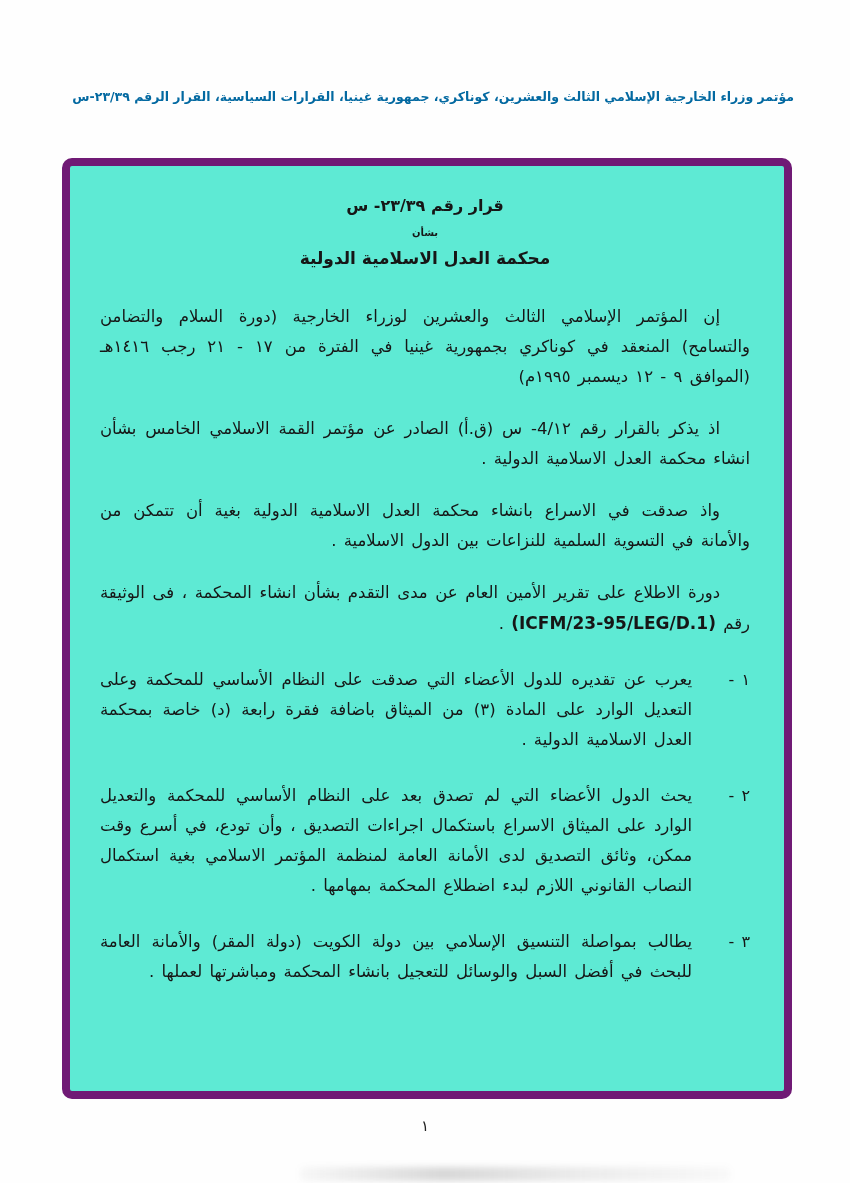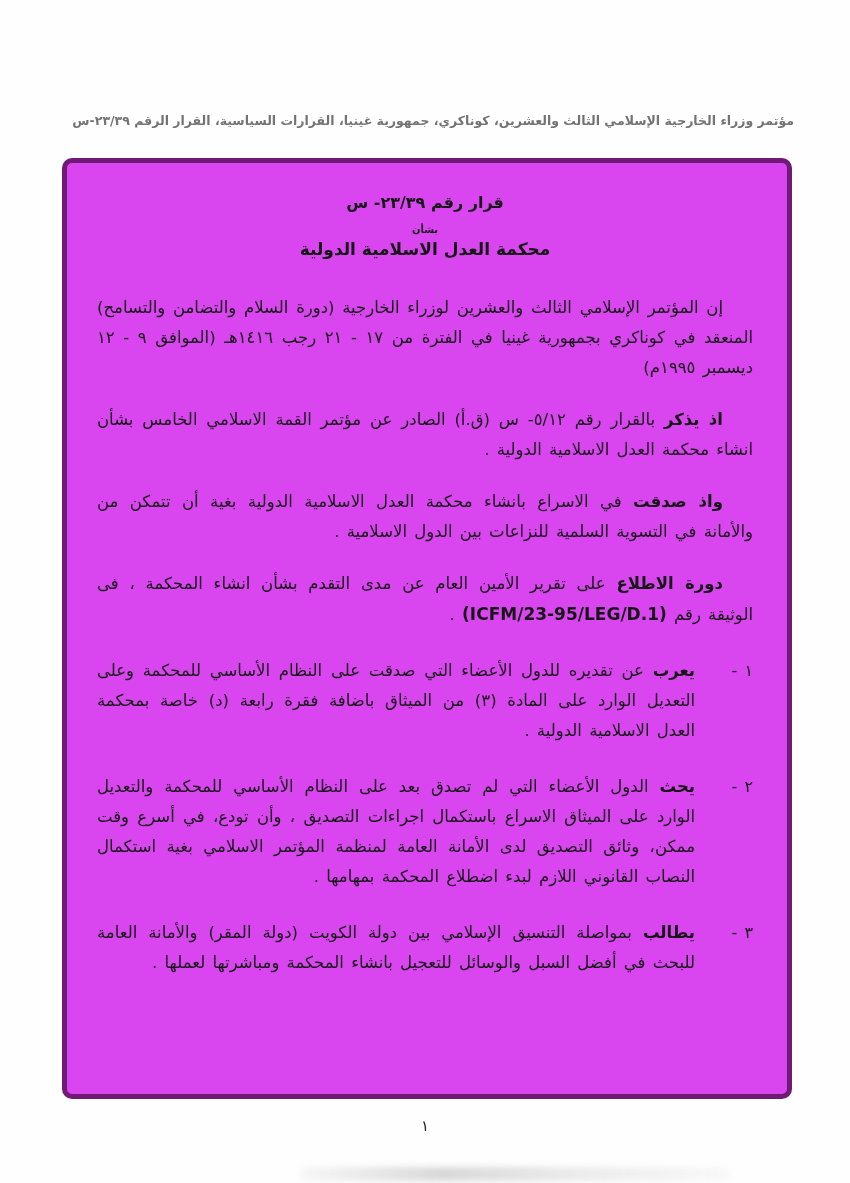--- a/index.html
+++ b/index.html
@@ -13,86 +13,86 @@
   }
   .page {
     position: absolute;
     inset: 0;
     background: #fefefe;
   }
 
   
   .doc-header {
     position: absolute;
-    top: 112px;
+    top: 88px;
     left: 56px;
     right: 56px;
     direction: rtl;
     text-align: right;
     font-weight: bold;
     font-size: 12.5px;
     line-height: 1.5;
-    color: #737373;
+    color: #0369a1;
   }
   .doc-source {
     margin-top: 6px;
     padding-left: 0;
     padding-right: 36px;
     font-size: 11.5px;
     font-weight: bold;
   }
 
   
   .doc-frame {
     position: absolute;
     top: 158px;
     left: 62px;
     right: 58px;
     bottom: 84px;
-    border: 5px solid #701a75;
+    border: 8px solid #701a75;
     border-radius: 10px;
     padding: 22px 34px 18px 30px;
     direction: rtl;
     overflow: hidden;
-    background: #d946ef;
+    background: #5eead4;
   }
 
   .doc-title {
     text-align: center;
     font-size: 16px;
     font-weight: bold;
     letter-spacing: 1px;
     margin-top: 8px;
   }
   .doc-subtitle {
     text-align: center;
     font-size: 10px;
     font-weight: bold;
     margin-top: 12px;
     letter-spacing: 2px;
   }
   .doc-subject {
     text-align: center;
     font-size: 17px;
     font-weight: bold;
-    margin-top: 4px;
+    margin-top: 10px;
     letter-spacing: 0.5px;
   }
 
   .doc-body {
     margin-top: 34px;
     font-size: 16.5px;
     line-height: 1.82;
     text-align: justify;
     word-spacing: 2px;
   }
   .para { margin-top: 22px; }
   .para:first-child { margin-top: 0; }
   .para.indent { text-indent: 30px; }
-  .lead { font-weight: bold; }
+  .lead { font-weight: normal; }
   .doc-code { direction: ltr; unicode-bidi: isolate; font-size: 17px; font-weight: bold; }
 
   .items { margin-top: 26px; list-style: none; }
   .item { display: flex; margin-top: 26px; }
   .item:first-child { margin-top: 0; }
   .item-num {
     width: 58px;
     flex: 0 0 58px;
     text-align: right;
     font-size: 16px;
@@ -137,21 +137,21 @@
     <div class="doc-subject">محكمة العدل الاسلامية الدولية</div>
 
     <div class="doc-body">
 
       <p class="para indent">
         <span>إن المؤتمر الإسلامي الثالث والعشرين لوزراء الخارجية (دورة السلام والتضامن والتسامح) المنعقد في كوناكري بجمهورية غينيا في الفترة من ١٧ - ٢١ رجب ١٤١٦هـ (الموافق ٩ - ١٢ ديسمبر ١٩٩٥م)</span>
       </p>
 
       <p class="para indent">
         <b class="lead">اذ يذكر</b>
-        <span>بالقرار رقم ٥/١٢- س (ق.أ) الصادر عن مؤتمر القمة الاسلامي الخامس بشأن انشاء محكمة العدل الاسلامية الدولية .</span>
+        <span>بالقرار رقم 4/١٢- س (ق.أ) الصادر عن مؤتمر القمة الاسلامي الخامس بشأن انشاء محكمة العدل الاسلامية الدولية .</span>
       </p>
 
       <p class="para indent">
         <b class="lead">واذ صدقت</b>
         <span>في الاسراع بانشاء محكمة العدل الاسلامية الدولية بغية أن تتمكن من والأمانة في التسوية السلمية للنزاعات بين الدول الاسلامية .</span>
       </p>
 
       <p class="para indent">
         <b class="lead">دورة الاطلاع</b>
         <span>على تقرير الأمين العام عن مدى التقدم بشأن انشاء المحكمة ، فى الوثيقة رقم</span>

